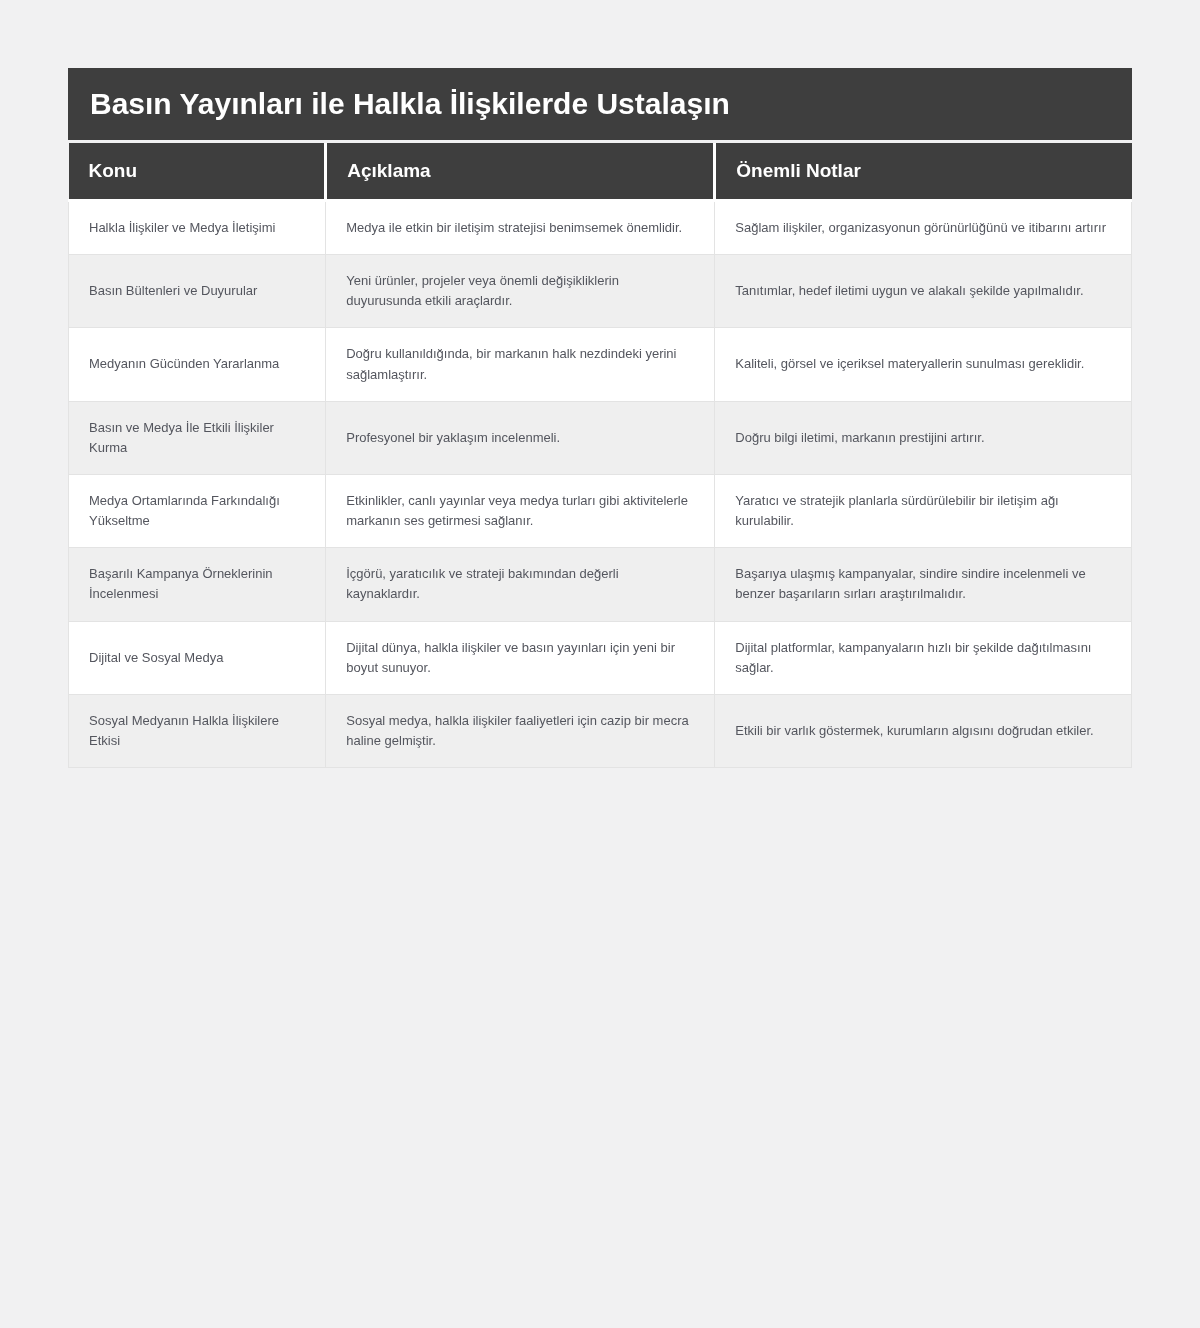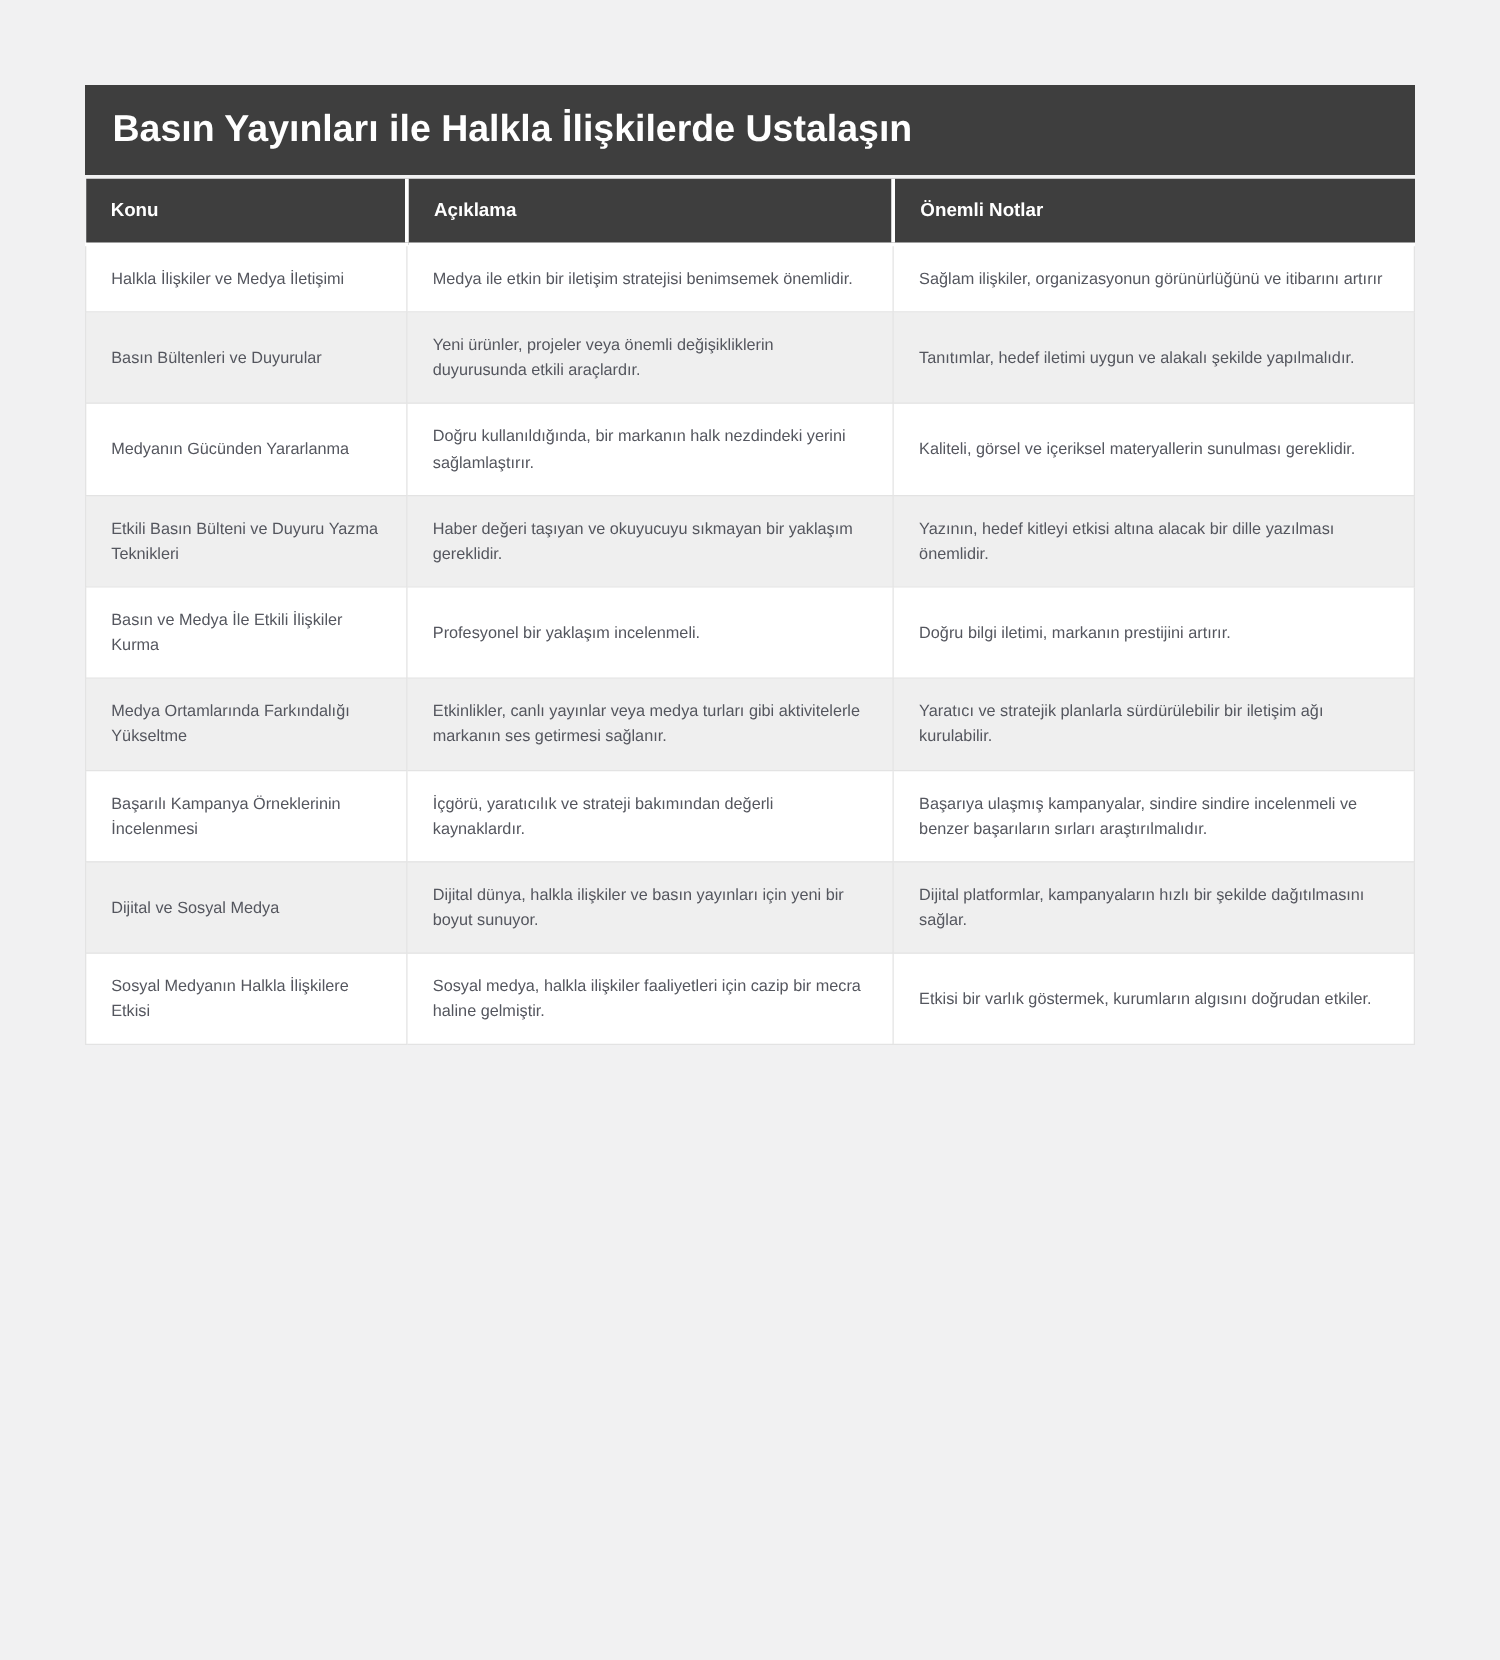--- a/index.html
+++ b/index.html
@@ -44,21 +44,21 @@
     border-collapse: collapse;
     table-layout: fixed;
   }
   col.c1 { width: 24.2%; }
   col.c2 { width: 36.6%; }
   col.c3 { width: 39.2%; }
   table.content-table th {
     background: var(--header-bg);
     color: var(--header-text);
     text-align: left;
-    font-size: 15px;
+    font-size: 19px;
     font-weight: bold;
     padding: 17px 20px;
     border-bottom: 3px solid var(--gap-color);
   }
   table.content-table th + th {
     border-left: 3px solid var(--gap-color);
   }
   table.content-table td {
     font-size: 13px;
     line-height: 1.55;
@@ -105,25 +105,20 @@
             <td>Basın Bültenleri ve Duyurular</td>
             <td>Yeni ürünler, projeler veya önemli değişikliklerin duyurusunda etkili araçlardır.</td>
             <td>Tanıtımlar, hedef iletimi uygun ve alakalı şekilde yapılmalıdır.</td>
           </tr>
           <tr>
             <td>Medyanın Gücünden Yararlanma</td>
             <td>Doğru kullanıldığında, bir markanın halk nezdindeki yerini sağlamlaştırır.</td>
             <td>Kaliteli, görsel ve içeriksel materyallerin sunulması gereklidir.</td>
           </tr>
           <tr>
-            <td>Etkili Basın Bülteni ve Duyuru Yazma Teknikleri</td>
-            <td>Haber değeri taşıyan ve okuyucuyu sıkmayan bir yaklaşım gereklidir.</td>
-            <td>Yazının, hedef kitleyi etkisi altına alacak bir dille yazılması önemlidir.</td>
-          </tr>
-          <tr>
             <td>Basın ve Medya İle Etkili İlişkiler Kurma</td>
             <td>Profesyonel bir yaklaşım incelenmeli.</td>
             <td>Doğru bilgi iletimi, markanın prestijini artırır.</td>
           </tr>
           <tr>
             <td>Medya Ortamlarında Farkındalığı Yükseltme</td>
             <td>Etkinlikler, canlı yayınlar veya medya turları gibi aktivitelerle markanın ses getirmesi sağlanır.</td>
             <td>Yaratıcı ve stratejik planlarla sürdürülebilir bir iletişim ağı kurulabilir.</td>
           </tr>
           <tr>
@@ -132,18 +127,18 @@
             <td>Başarıya ulaşmış kampanyalar, sindire sindire incelenmeli ve benzer başarıların sırları araştırılmalıdır.</td>
           </tr>
           <tr>
             <td>Dijital ve Sosyal Medya</td>
             <td>Dijital dünya, halkla ilişkiler ve basın yayınları için yeni bir boyut sunuyor.</td>
             <td>Dijital platformlar, kampanyaların hızlı bir şekilde dağıtılmasını sağlar.</td>
           </tr>
           <tr>
             <td>Sosyal Medyanın Halkla İlişkilere Etkisi</td>
             <td>Sosyal medya, halkla ilişkiler faaliyetleri için cazip bir mecra haline gelmiştir.</td>
-            <td>Etkisi bir varlık göstermek, kurumların algısını doğrudan etkiler.</td>
+            <td>Etkili bir varlık göstermek, kurumların algısını doğrudan etkiler.</td>
           </tr>
         </tbody>
     </table>
   </div>
 </div>
 
 </body></html>

